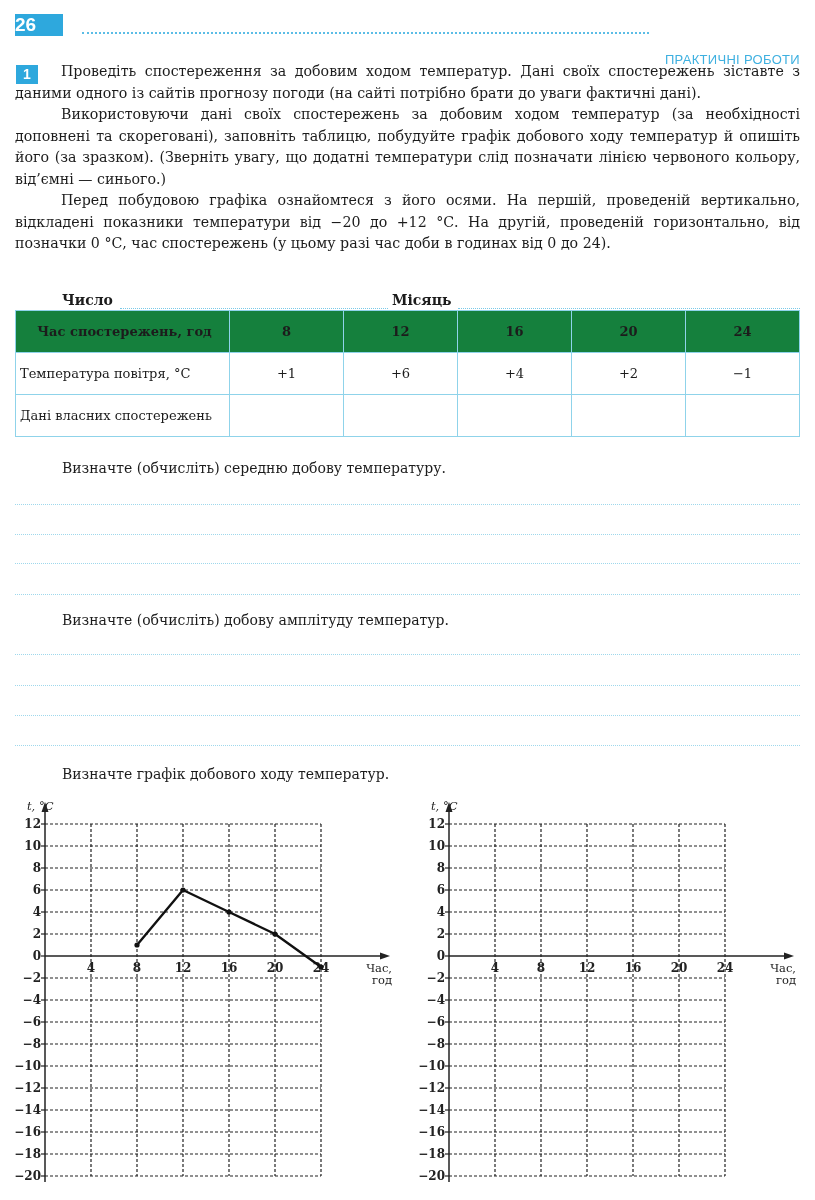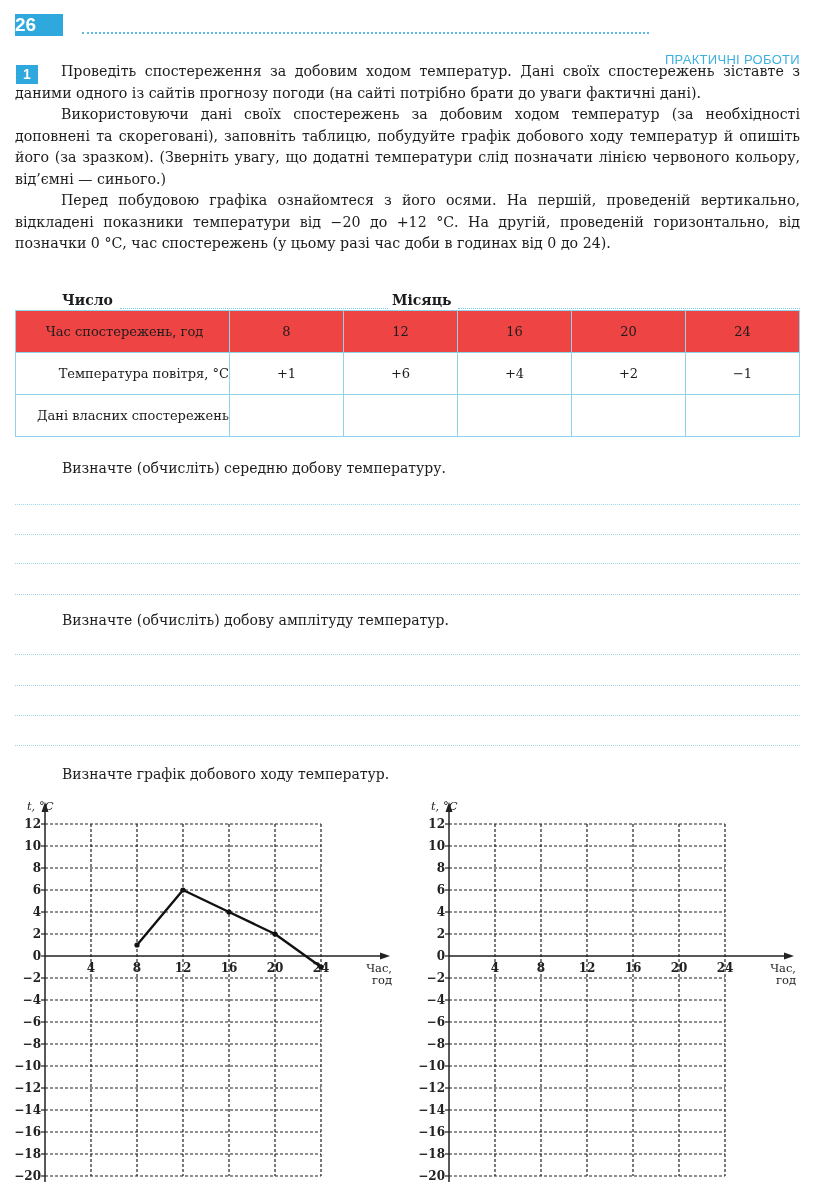--- a/index.html
+++ b/index.html
@@ -13,22 +13,22 @@
   .task-badge { left:16px; top:65px; width:22px; height:19px; background:#2ea8dd; color:#fff;
                 font-family:"Liberation Sans", sans-serif; font-weight:bold; font-size:14px; line-height:19px; text-align:center; }
   .para { left:15px; width:785px; font-size:14.2px; line-height:21.5px; text-align:justify; }
   .para p { margin:0; text-indent:46px; }
   .para p.first { text-indent:46px; }
   .field-row { top:260px; left:62px; width:738px; height:24px; font-size:14px; font-weight:bold;margin-top:32px; }
   .field-label { position:absolute; top:0; }
   .field-dots { position:absolute; top:16px; border-bottom:1.5px dotted #79c9e8; }
   table.obs { position:absolute; left:15px; top:310px; width:785px; border-collapse:collapse; font-size:13px; }
   table.obs td { border:1px solid #8fd3ea; text-align:center; height:41px; padding:0; }
-  table.obs tr.head td { background:#ef4444; font-weight:normal;margin-top:32px; }
-  table.obs td.rowlabel { text-align:right; padding-left:4px; width:209px; }
+  table.obs tr.head td { background:#15803d; font-weight:bold;margin-top:32px; }
+  table.obs td.rowlabel { text-align:left; padding-left:4px; width:209px; }
   table.obs tr.head td.rowlabel { text-align:center; }
   .question { left:62px; font-size:14px; font-weight:normal;text-align:right; }
   .answer-line { left:15px; width:785px; border-bottom:1.5px dotted #9fd8ec; height:0; }
   svg text { font-family:"DejaVu Serif", serif; }
 </style>
 </head>
 <body>
 
 <div class="abs page-num">26</div>
 <div class="abs header-dots"></div>

